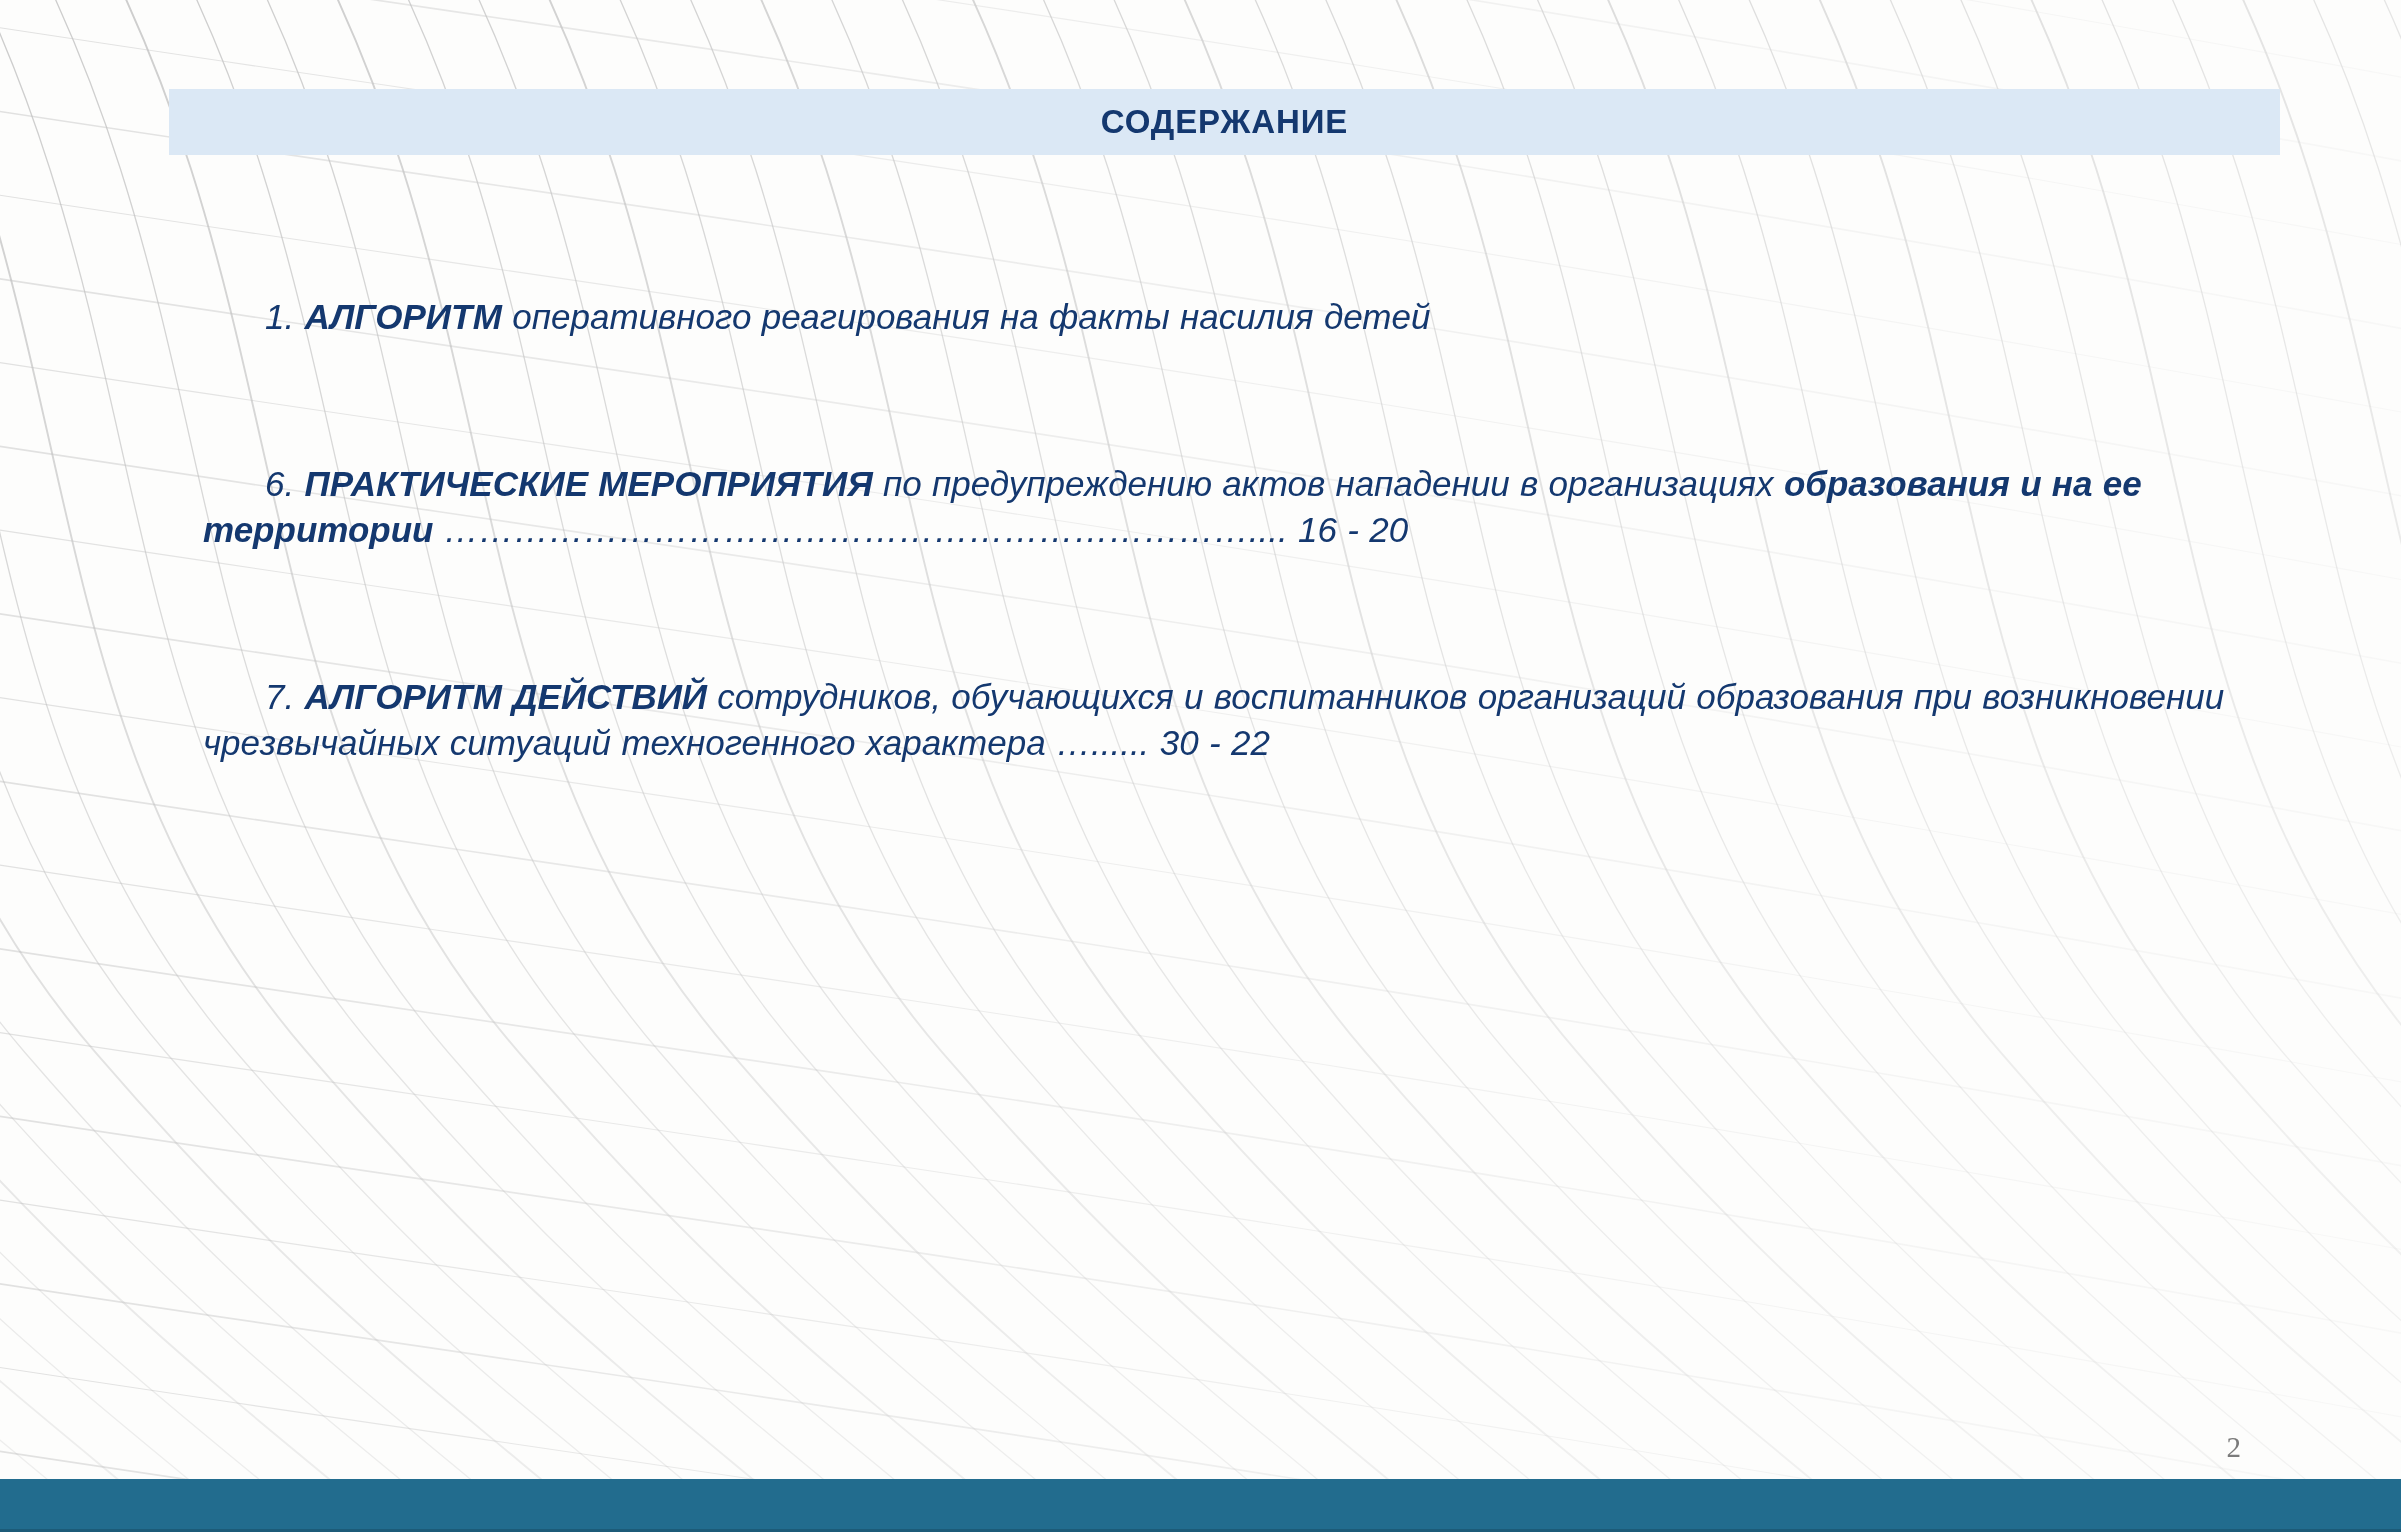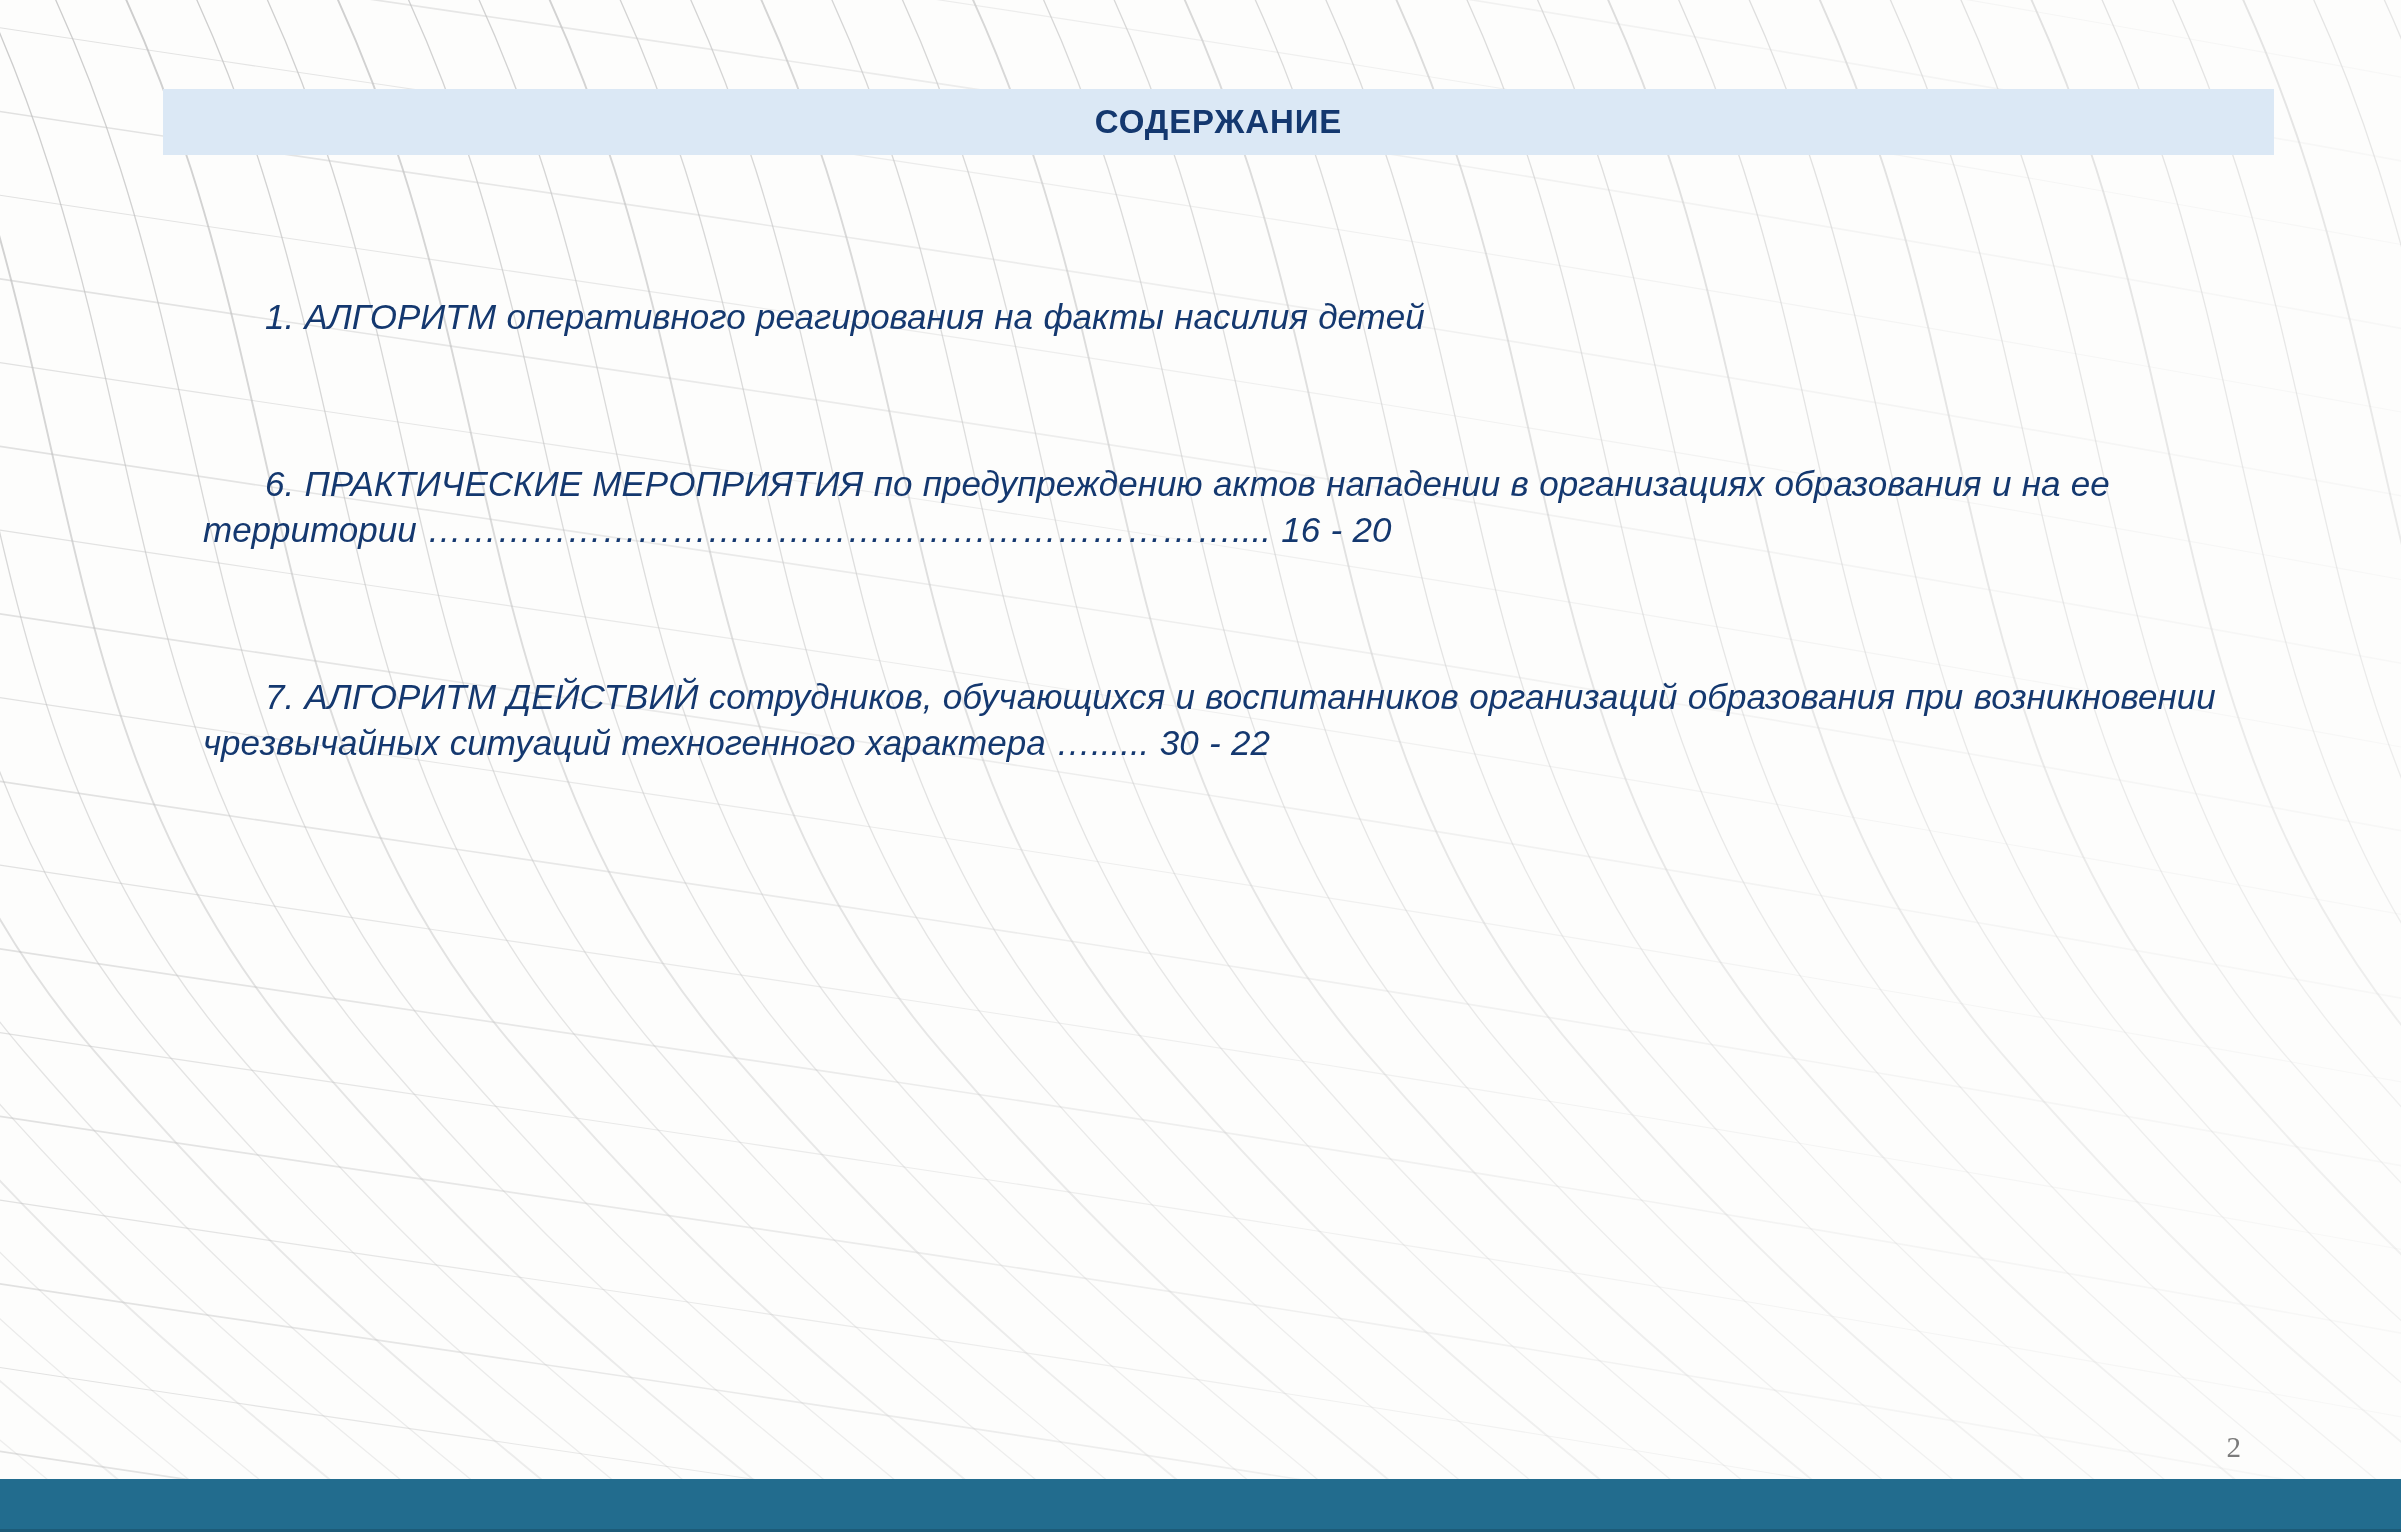--- a/index.html
+++ b/index.html
@@ -22,21 +22,21 @@
     position: absolute;
     inset: 0;
     width: 100%;
     height: 100%;
     pointer-events: none;
   }
 
   
   #header-band {
     position: absolute;
-    left: 163px;
+    left: 169px;
     top: 89px;
     width: 2111px;
     height: 66px;
     background: #dbe8f5;
     display: flex;
     align-items: center;
     justify-content: center;
   }
   #header-title {
     color: #14386f;
@@ -55,21 +55,21 @@
   }
   .toc-entry {
     color: #14386f;
     font-style: italic;
     font-size: 35px;
     line-height: 1.30;
     margin-bottom: 31px;
     white-space: pre-wrap;
     word-spacing: 0.6px;
   }
-  .toc-entry .b { font-weight: normal; }
+  .toc-entry .b { font-weight: bold; }
   .toc-entry .r { font-weight: normal; }
 
   
   #slide-number {
     position: absolute;
     right: 160px;
     bottom: 69px;
     color: #7b7b7b;
     font-family: "Liberation Serif", "DejaVu Serif", serif;
     font-size: 29px;

